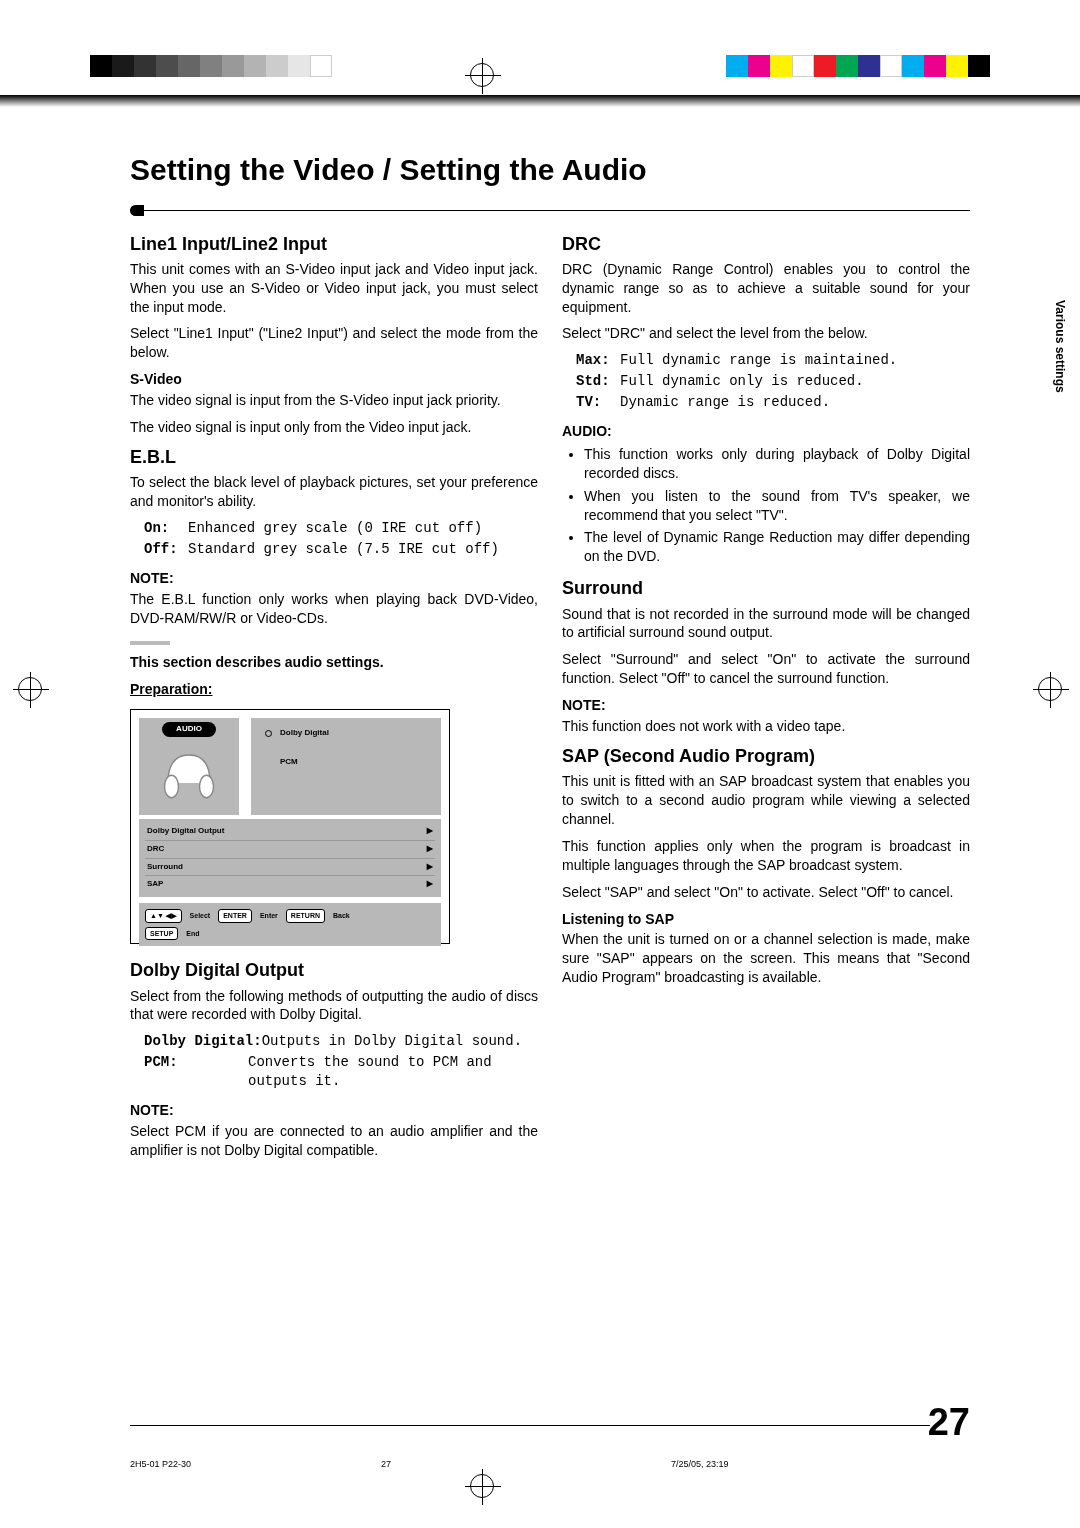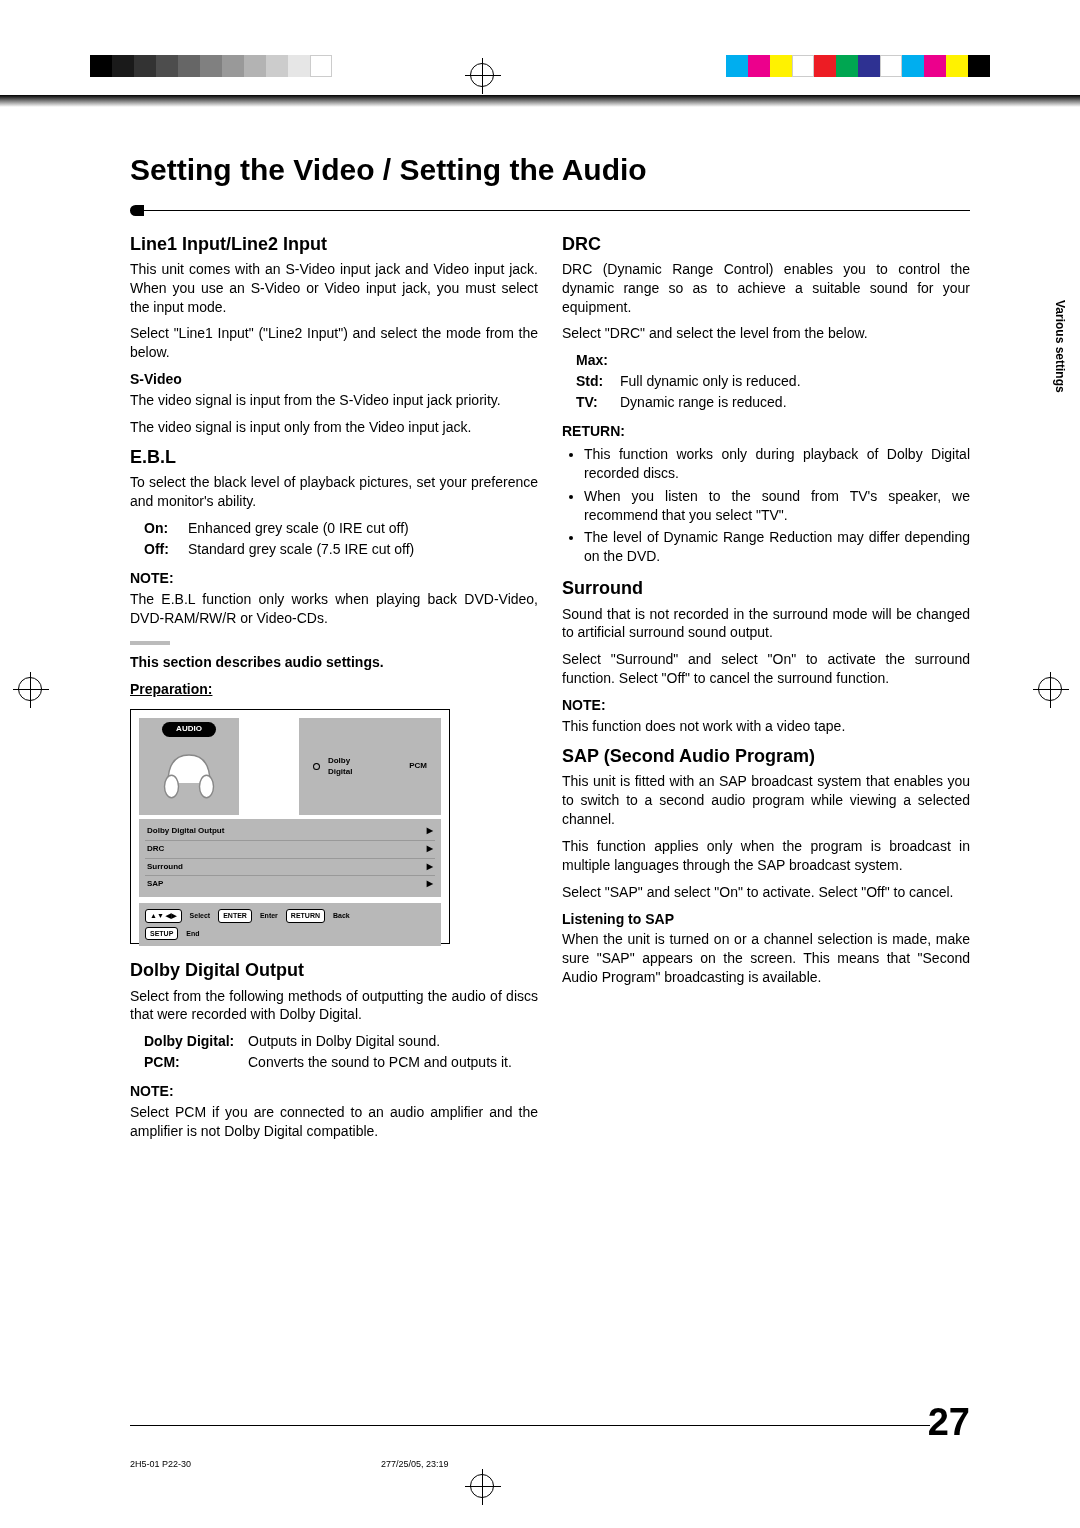--- a/index.html
+++ b/index.html
@@ -82,21 +82,21 @@
   }
   .cols {
     display: flex; gap: 24px;
   }
   .col { flex:1 1 0; min-width:0; }
   h2.sec {
     font-size: 18px; font-weight: bold; margin-top: 6px; margin-bottom: 4px;
   }
   p { margin-bottom: 8px; text-align: justify; }
   .subhead { font-weight: bold; margin-top: 6px; margin-bottom: 2px; }
-  .deflist { margin: 6px 0 10px 14px; }
+  .deflist { margin: 6px 0 10px 14px; font-family: Liberation Mono, monospace; }
   .deflist .row { display: flex; margin-bottom: 2px; }
   .deflist .k { font-weight: bold; min-width: 44px; }
   .deflist .k2 { min-width: 104px; font-weight:bold;}
   .deflist .v { flex:1; }
   ul.bullets { list-style: disc; margin: 4px 0 10px 22px; }
   ul.bullets li { margin-bottom: 4px; text-align: justify; }
   .prep-head { font-weight: bold; text-decoration: underline; margin-top:4px; margin-bottom:4px;}
   .gray-divider { height:4px; background:#bbb; width:40px; margin:14px 0 8px; }
   .audio-screen {
     border:1px solid #000; width: 320px; height: 235px;
@@ -109,22 +109,22 @@
     width:100px; background:#b8b8b8; display:flex; flex-direction:column;
     align-items:center; padding:4px;
   }
   .audio-label { background:#000; color:#fff; font-size:8px; font-weight:bold;
     padding:2px 14px; border-radius:8px; margin-bottom:4px;}
   .headphones {
     fill:#fff; stroke:#888; stroke-width:2;
   }
   .audio-options {
     flex:1; background:#b8b8b8; padding:10px 14px;
-    display:flex; flex-direction:row; gap:18px;
-    font-weight:bold; font-size:8px;margin-left:48px;
+    display:flex; flex-direction:column; gap:18px;
+    font-weight:bold; font-size:8px;
   }
   .audio-options .opt { display:flex; align-items:center; gap:8px;}
   .audio-menu {
     background:#b8b8b8; margin-top:4px; padding:4px 6px;
     font-weight:bold; font-size:8px;
   }
   .audio-menu .mrow { display:flex; justify-content:space-between;
     border-bottom:1px solid #999; padding:3px 2px;}
   .audio-footer {
     background:#b8b8b8; margin-top:6px; padding:6px;
@@ -143,21 +143,21 @@
     font-size:38px; font-weight:bold;
   }
   .page-num-rule {
     position:absolute; right:40px; left:0; bottom:42px; height:1px; background:#000;
   }
   .footer-meta {
     position:absolute; left:0; right:0; bottom:-2px;
     display:flex; font-size:9px; color:#000;
   }
   .footer-meta span:nth-child(2){ margin-left:190px;}
-  .footer-meta span:nth-child(3){ }
+  .footer-meta span:nth-child(3){ margin-left:280px;}
   .tri { font-size:8px; }
   .circ { width:7px;height:7px;border:1px solid #000;border-radius:50%; display:inline-block;}
 </style>
 </head>
 <body>
 
 <div class="top-marks">
   <div class="gray-strip">
     <span style="background:#000"></span>
       <span style="background:#1a1a1a"></span>
@@ -298,31 +298,32 @@
       <p>Select PCM if you are connected to an audio amplifier and the amplifier is not Dolby Digital compatible.</p>
     </div>
 
     <div class="col">
       <h2 class="sec">DRC</h2>
       <p>DRC (Dynamic Range Control) enables you to control the dynamic range so as to achieve a suitable sound for your equipment.</p>
       <p>Select "DRC" and select the level from the below.</p>
       <div class="deflist">
         <div class="row">
             <span class="k">Max:</span>
+            <span class="v">Full dynamic range is maintained.</span>
           </div>
         <div class="row">
             <span class="k">Std:</span>
             <span class="v">Full dynamic only is reduced.</span>
           </div>
         <div class="row">
             <span class="k">TV:</span>
             <span class="v">Dynamic range is reduced.</span>
           </div>
       </div>
-      <div class="subhead">RETURN:</div>
+      <div class="subhead">AUDIO:</div>
       <ul class="bullets">
         <li>This function works only during playback of Dolby Digital recorded discs.</li>
         <li>When you listen to the sound from TV's speaker, we recommend that you select "TV".</li>
         <li>The level of Dynamic Range Reduction may differ depending on the DVD.</li>
       </ul>
 
       <h2 class="sec">Surround</h2>
       <p>Sound that is not recorded in the surround mode will be changed to artificial surround sound output.</p>
       <p>Select "Surround" and select "On" to activate the surround function. Select "Off" to cancel the surround function.</p>
       <div class="subhead">NOTE:</div>

